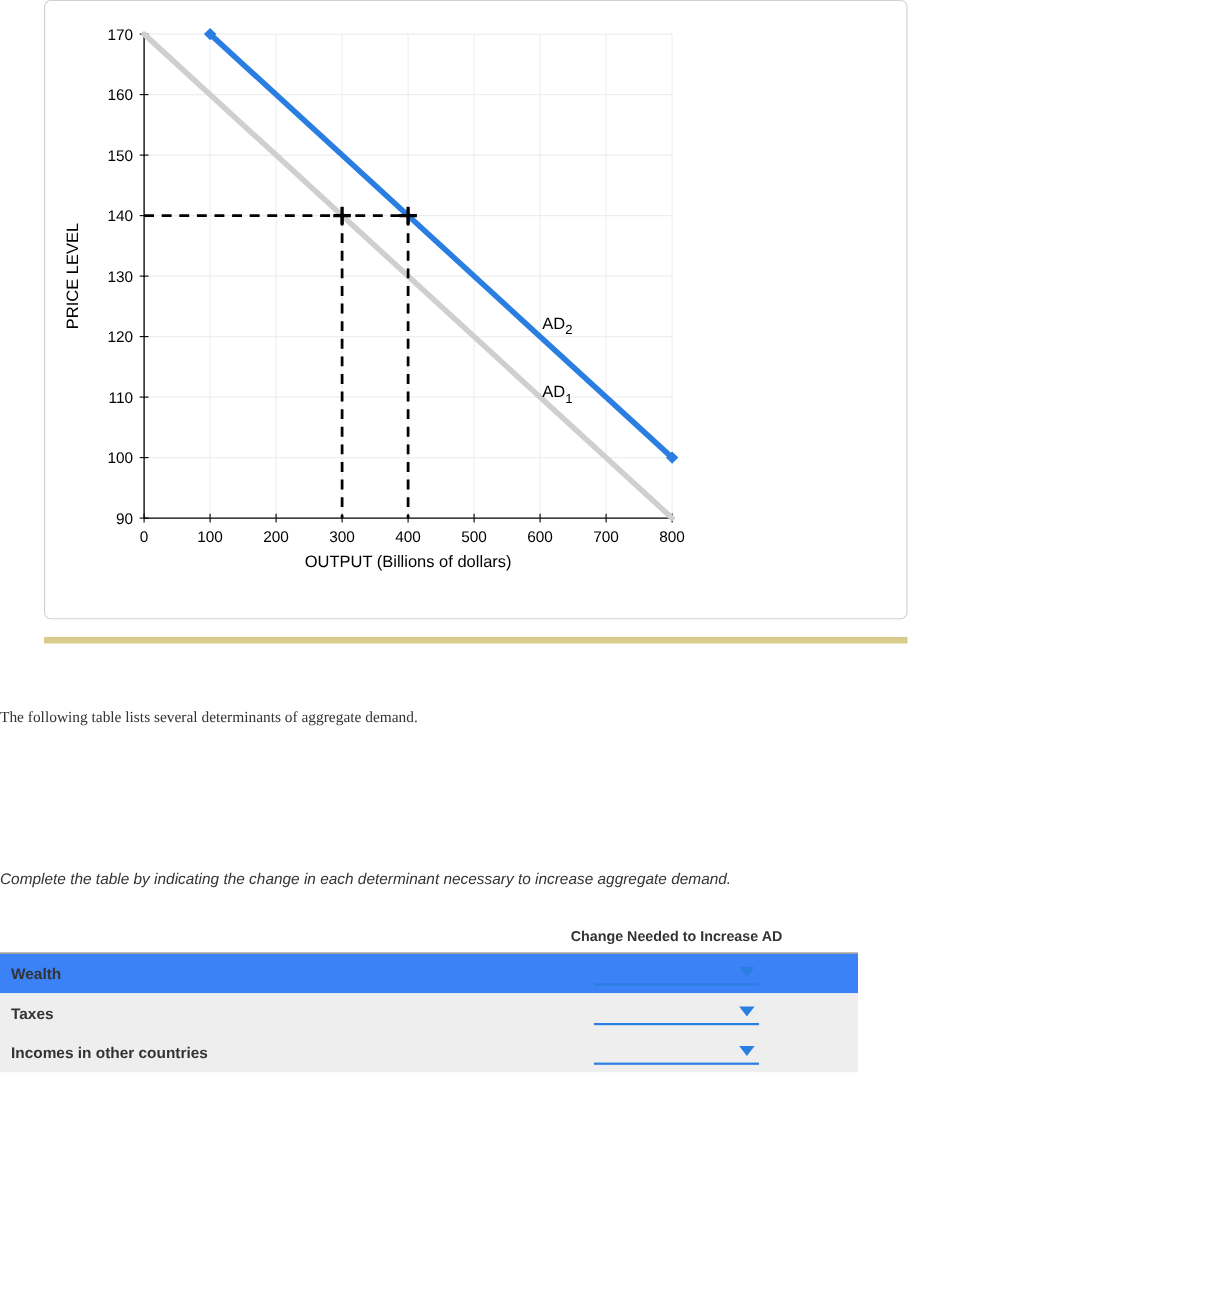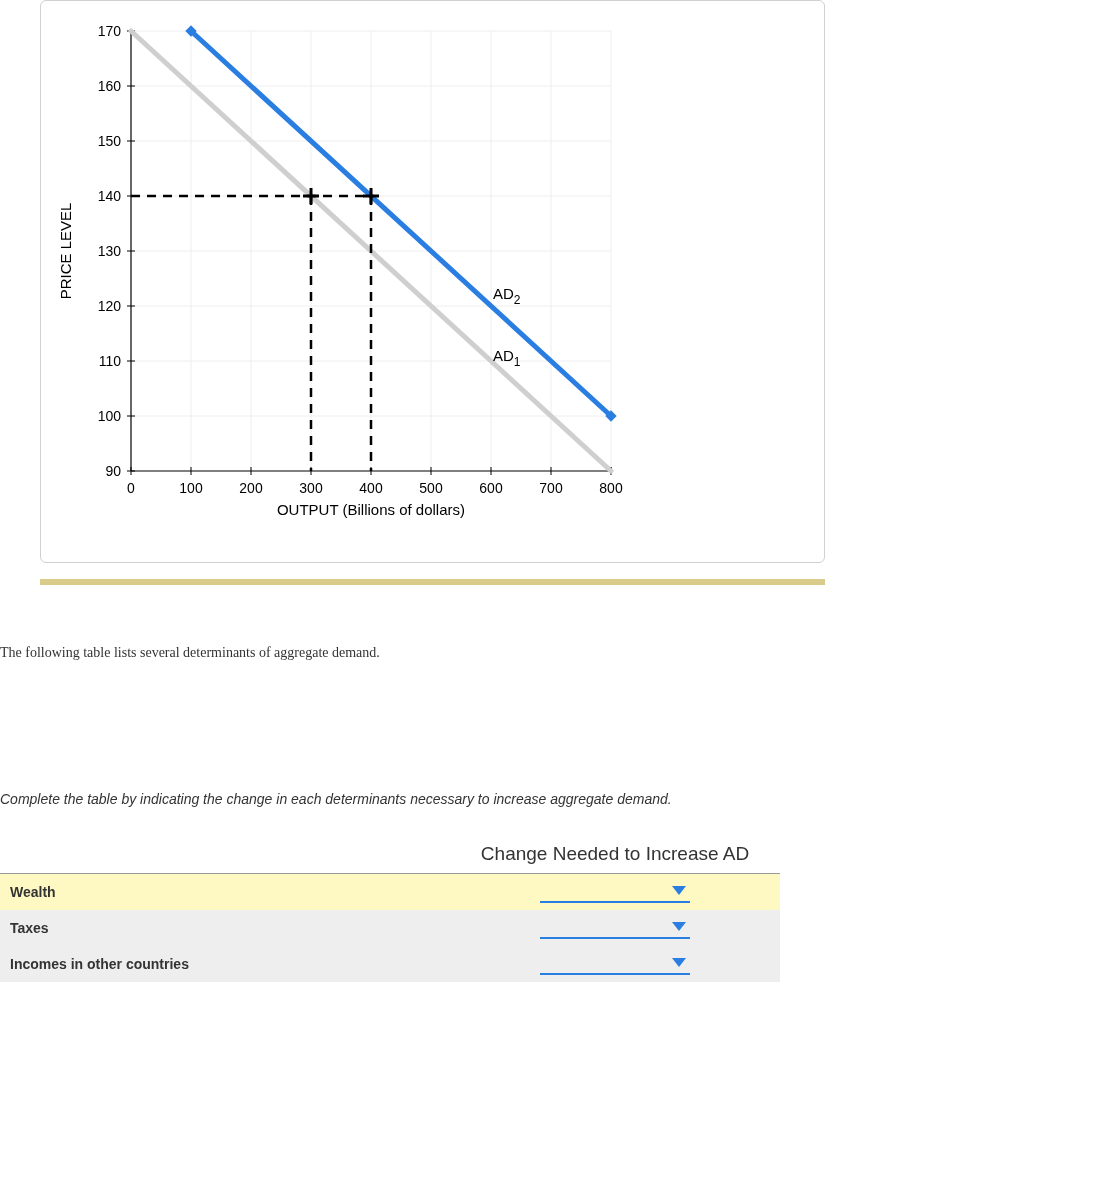--- a/index.html
+++ b/index.html
@@ -38,39 +38,39 @@
       font-style: italic;
       font-family: Verdana, Geneva, sans-serif;
       margin: 130px 0 28px 0;
     }
     table.determinants {
       border-collapse: collapse;
       width: 780px;
       margin: 0;
     }
     table.determinants th {
-      font-weight: normal;
+      font-weight: bold;
       text-align: center;
       padding: 8px 6px;
       border-bottom: 1px solid #999;
-      font-size: 19px;
+      font-size: 13px;
     }
     table.determinants th:first-child {
       border-bottom: 1px solid #999;
     }
     table.determinants td {
       padding: 7px 10px;
       font-family: Verdana, Geneva, sans-serif;
     }
     table.determinants td:first-child {
       font-weight: bold;
       width: 450px;
     }
     table.determinants tr.odd td {
-      background: #fef9c3;
+      background: #3b82f6;
       margin-left: 12px;
     }
     table.determinants tr.even td {
       background: #eee;
       margin-left: 41px;
     }
     .dropdown-cell {
       text-align: center;
     }
     .dropdown {
@@ -200,21 +200,21 @@
       <text x="442" y="288" font-family="Arial, sans-serif" font-size="15">AD<tspan dy="5" font-size="12">2</tspan></text>
       <text x="442" y="350" font-family="Arial, sans-serif" font-size="15">AD<tspan dy="5" font-size="12">1</tspan></text>
     </svg>
   </div>
 </div>
 
 <div class="divider"></div>
 
 <p class="question-text">The following table lists several determinants of aggregate demand.</p>
 
-<p class="instruction-text">Complete the table by indicating the change in each determinants necessary to increase aggregate demand.</p>
+<p class="instruction-text">Complete the table by indicating the change in each determinant necessary to increase aggregate demand.</p>
 
 <table class="determinants">
   <thead>
     <tr>
       <th></th>
       <th>Change Needed to Increase AD</th>
     </tr>
   </thead>
   <tbody>
     <tr class="odd">

